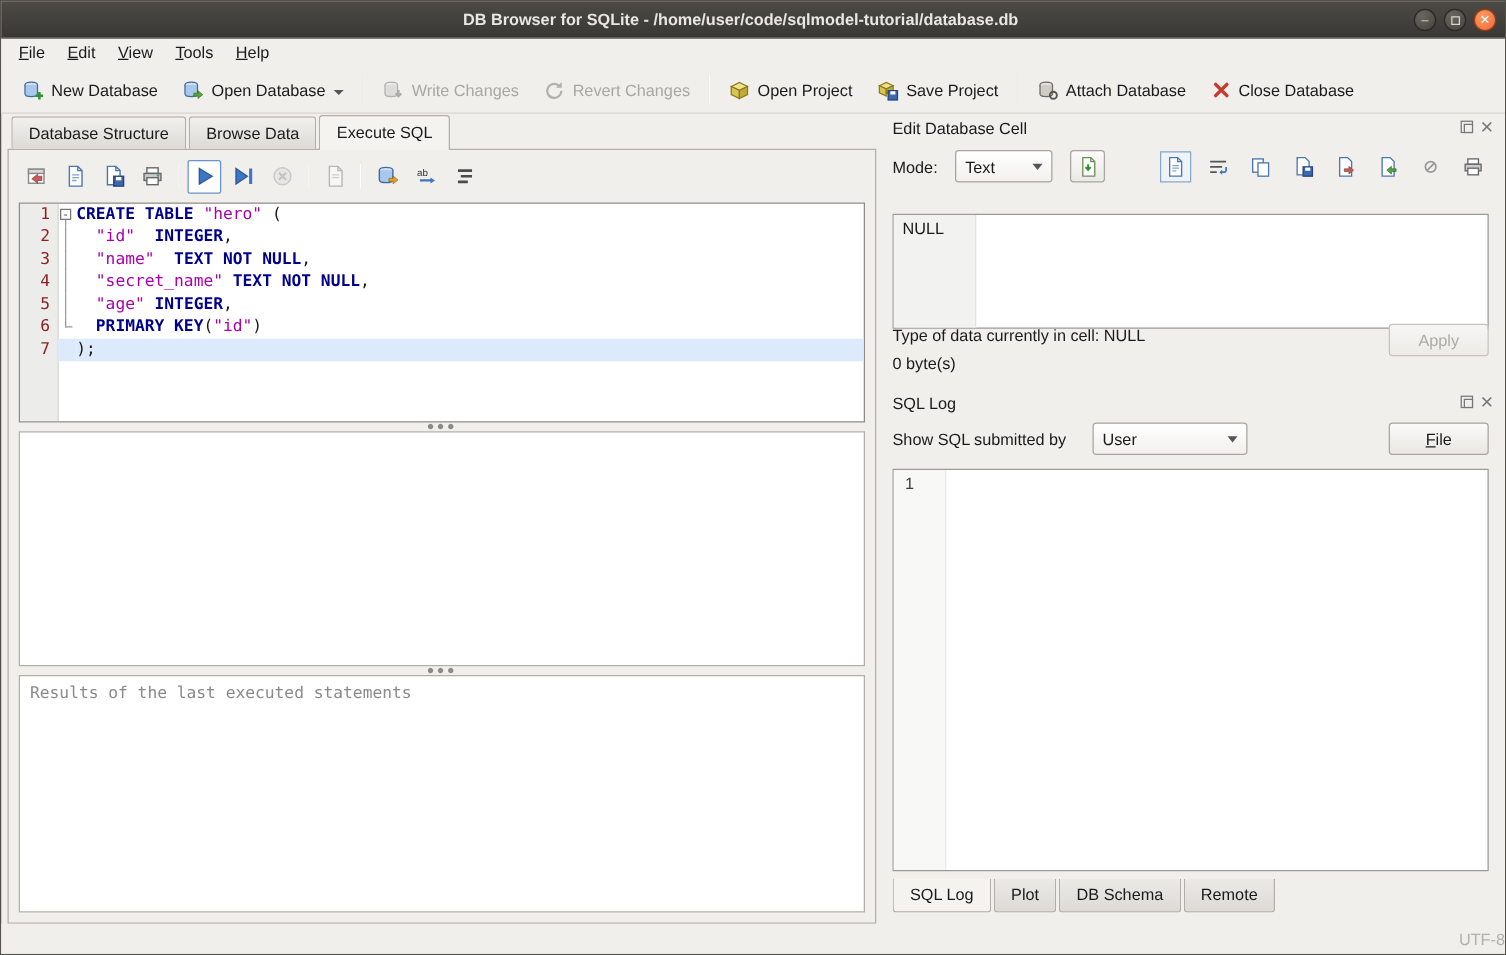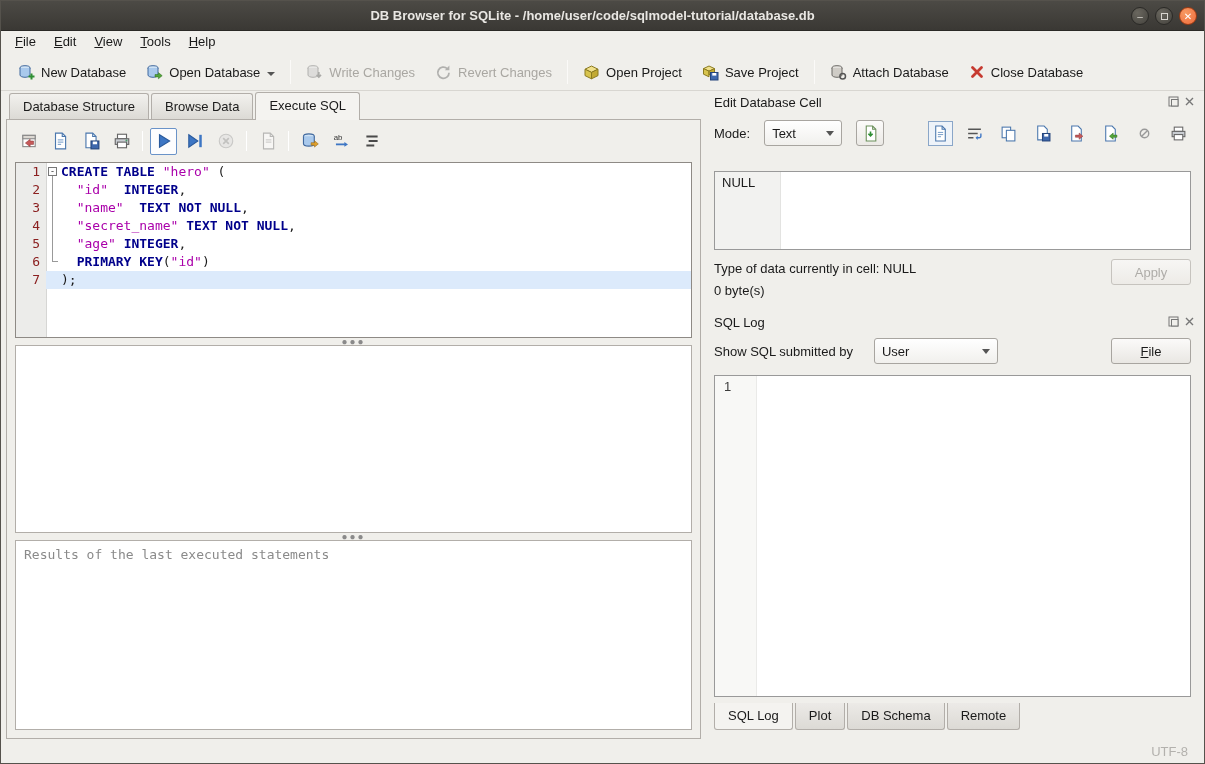--- a/index.html
+++ b/index.html
@@ -92,21 +92,21 @@
     display:flex; align-items:center; padding:0 7px; }
   .combo .arrow { width:0; height:0; border-left:4px solid transparent; border-right:4px solid transparent;
     border-top:5px solid #555; margin-left:auto; }
   .combo.c-text { width:78px; } .combo.c-user { width:124px;margin-left:16px; }
   .sqbtn { width:28px; height:26px; border:1px solid #a8a5a0; border-radius:3px;
     background:linear-gradient(#fcfbfa,#ebe9e5); display:flex; align-items:center; justify-content:center; }
   .cell-icons { margin-left:auto; display:flex; gap:9px; align-items:center; }
   .cicon { width:25px; height:25px; display:flex; align-items:center; justify-content:center; border:1px solid transparent; }
   .cicon.selected { border:1px solid #8aa6c8; background:#eef3f9; }
 
-  .cell-box { position:absolute; top:80px; left:8px; right:10px; height:79px; border:1px solid #999; background:#fff; }
+  .cell-box { position:absolute; top:80px; left:8px; right:10px; height:92px; border:1px solid #999; background:#fff; }
   .cell-gutter { position:absolute; left:0; top:0; bottom:0; width:66px; background:#f2f2f0; border-right:1px solid #e3e3e1; padding:3px 7px; }
   .type-text { position:absolute; top:170px; left:8px; }
   .size-text { position:absolute; top:192px; left:8px; }
   .btn { width:80px; height:26px; border:1px solid #a8a5a0; border-radius:3px; display:flex; align-items:center;
     justify-content:center; background:linear-gradient(#fbfaf9,#e9e7e3); }
   .btn.disabled { color:#aeaca8; border-color:#c6c3be; background:linear-gradient(#f7f6f4,#edebe7); }
   .apply-btn { position:absolute; top:168px; right:10px; }
   .mn { display:inline-block; } .mn::first-letter { text-decoration:underline; }
 
   .lh { top:224px; }
@@ -116,21 +116,21 @@
   .log-gutter { position:absolute; left:0; top:0; bottom:0; width:42px; background:#f8f8f6; border-right:1px solid #eaeae8;
     padding:3px 0 0 9px; color:#3c3c3c; }
 
   .bottom-tabs { position:absolute; top:612px; left:8px; display:flex; align-items:flex-start; height:28px; }
   .btab { padding:5px 13px 6px; background:linear-gradient(#eceae7,#dcdad5); border:1px solid #b2aea9;
     border-top:none; border-radius:0 0 3px 3px; margin-right:2px; }
   .btab.active { background:#f4f3f0; }
 
   
   .statusbar { position:absolute; left:0; right:0; bottom:0; height:24px; background:#f0efeb;
-    display:flex; align-items:center; justify-content:flex-end; padding-right:16px; color:#b3b1ad; }
+    display:flex; align-items:center; justify-content:flex-end; color:#b3b1ad; }
 
   svg { display:block; }
 </style>
 </head>
 <body>
 
 <div class="app">
 
   <div class="titlebar">
     <div class="title">DB Browser for SQLite - /home/user/code/sqlmodel-tutorial/database.db</div>

